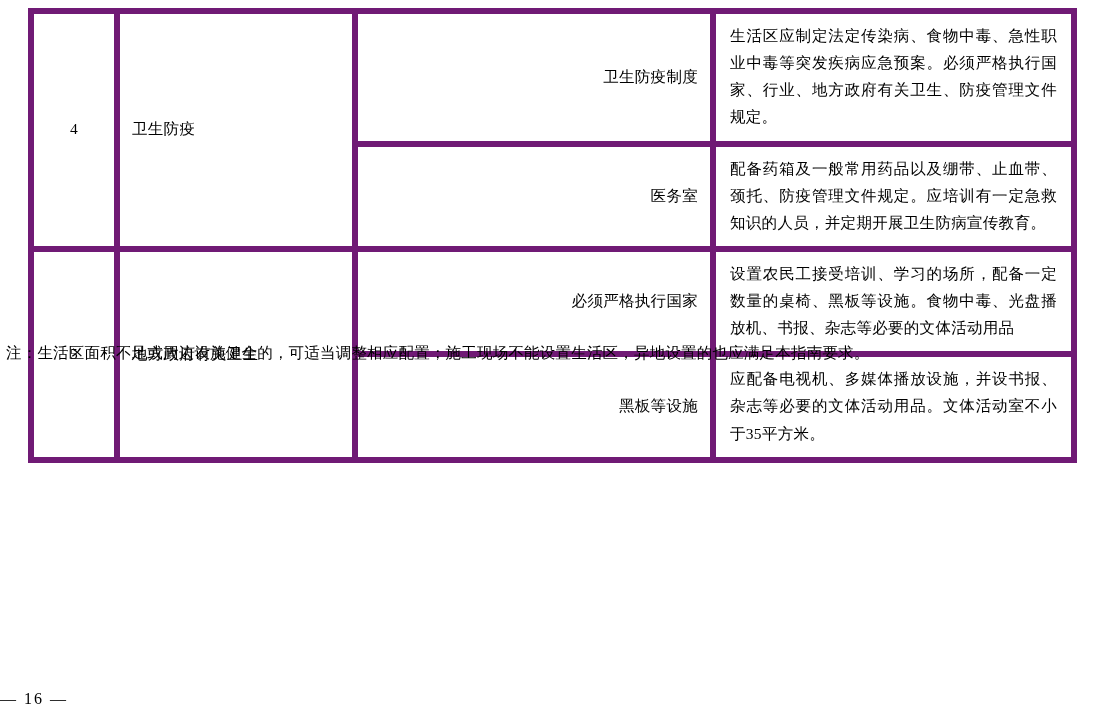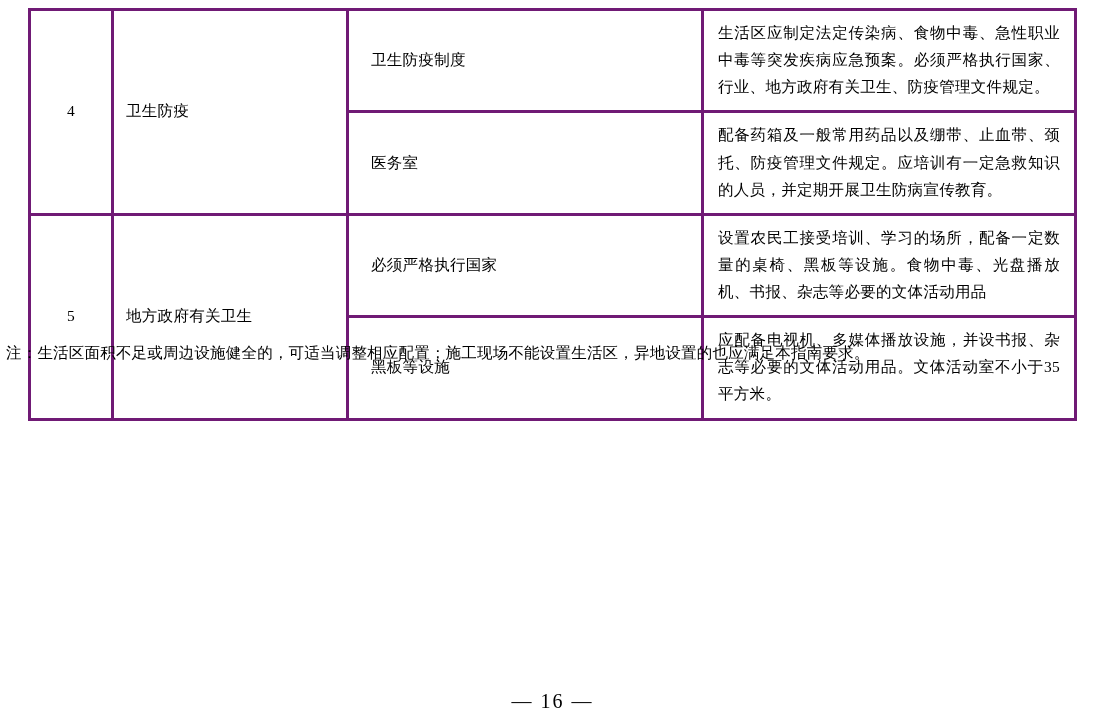--- a/index.html
+++ b/index.html
@@ -24,39 +24,39 @@
   }
   .doc-table {
     position: absolute;
     left: 28px;
     top: 8px;
     width: 1049px;
     border-collapse: collapse;
     table-layout: fixed;
   }
   .doc-table td {
-    border: 3px solid #701a75;
+    border: 6px solid #701a75;
     padding: 8px 12px 10px 12px;
     vertical-align: middle;
     font-size: 15.5px;
     line-height: 1.75;
     letter-spacing: 0.3px;
   }
   td.col-no {
     width: 56px;
     text-align: center;
     vertical-align: middle;
   }
   td.col-cat {
     width: 208px;
     vertical-align: middle;
   }
   td.col-item {
     width: 318px;
-    text-align: left;
+    text-align: right;
     vertical-align: middle;
     padding-left: 22px;
   }
   td.col-desc {
     text-align: justify;
     vertical-align: middle;
     padding-left: 14px;
     padding-right: 14px;
   }
   .note {
@@ -66,22 +66,22 @@
     width: 1060px;
     font-size: 15.5px;
     line-height: 1.7;
     letter-spacing: 0.2px;
   }
   .page-number {
     position: absolute;
     left: 0;
     right: 0;
     top: 690px;
-    text-align: center;
-    font-size: 20px;
+    text-align: left;
+    font-size: 16px;
     letter-spacing: 2px;
   }
 </style>
 </head>
 <body>
 
 <div class="page">
 
   <table class="doc-table">
     <tbody>

